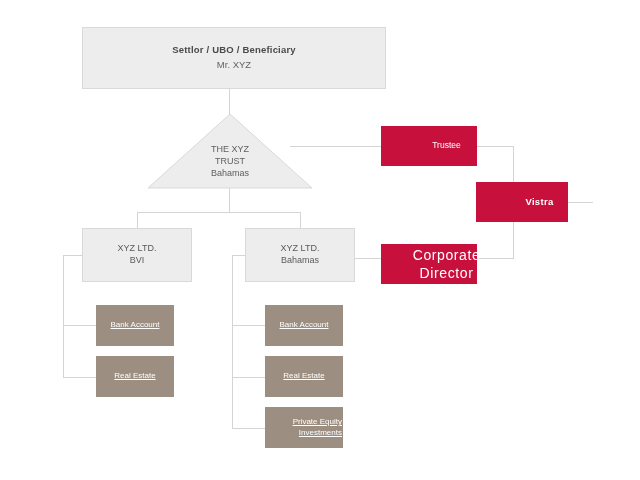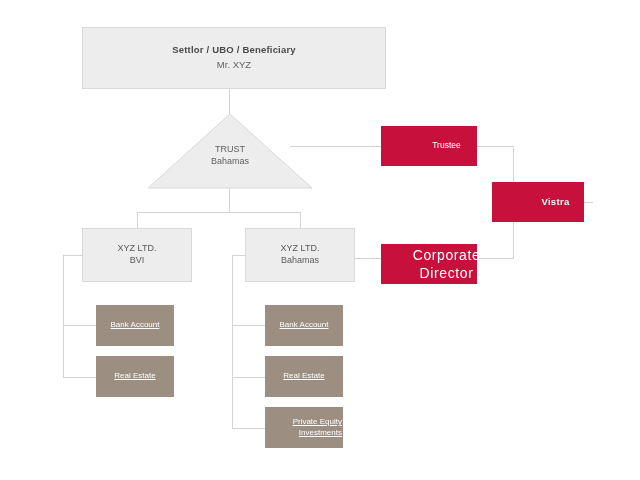--- a/index.html
+++ b/index.html
@@ -113,21 +113,21 @@
   }
   #corporate-director-box {
     left: 381px;
     top: 244px;
     width: 96px;
     height: 40px;
     font-size: 14px;
     letter-spacing: 0.6px;
   }
   #vistra-box {
-    left: 492px;
+    left: 476px;
     top: 182px;
     width: 92px;
     height: 40px;
     font-size: 9.5px;
     font-weight: bold;
     letter-spacing: 0.3px;
   }
 
   
   .asset-box {
@@ -183,20 +183,21 @@
   <div id="settlor-box" class="node node-gray">
     <div class="ln-title">Settlor / UBO / Beneficiary</div>
     <div class="ln">Mr. XYZ</div>
   </div>
 
   <div id="trust-triangle">
     <svg width="166" height="76" viewBox="0 0 166 76">
       <polygon points="83,1 165,75 1,75" fill="#ededed" stroke="#d9d9d9" stroke-width="1"></polygon>
     </svg>
     <div class="tri-label">
+      <div>THE XYZ</div>
       <div>TRUST</div>
       <div>Bahamas</div>
     </div>
   </div>
 
   <div id="trustee-box" class="node node-red">
     <div>Trustee</div>
   </div>
 
   <div id="corporate-director-box" class="node node-red">

